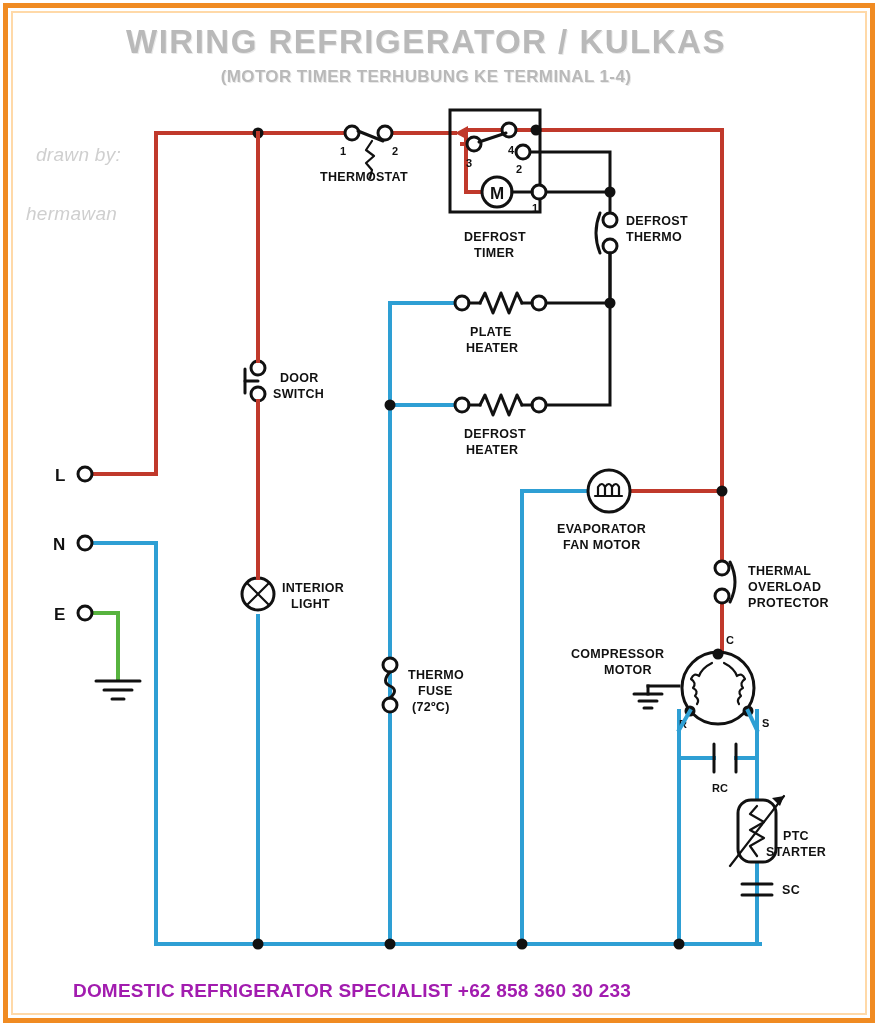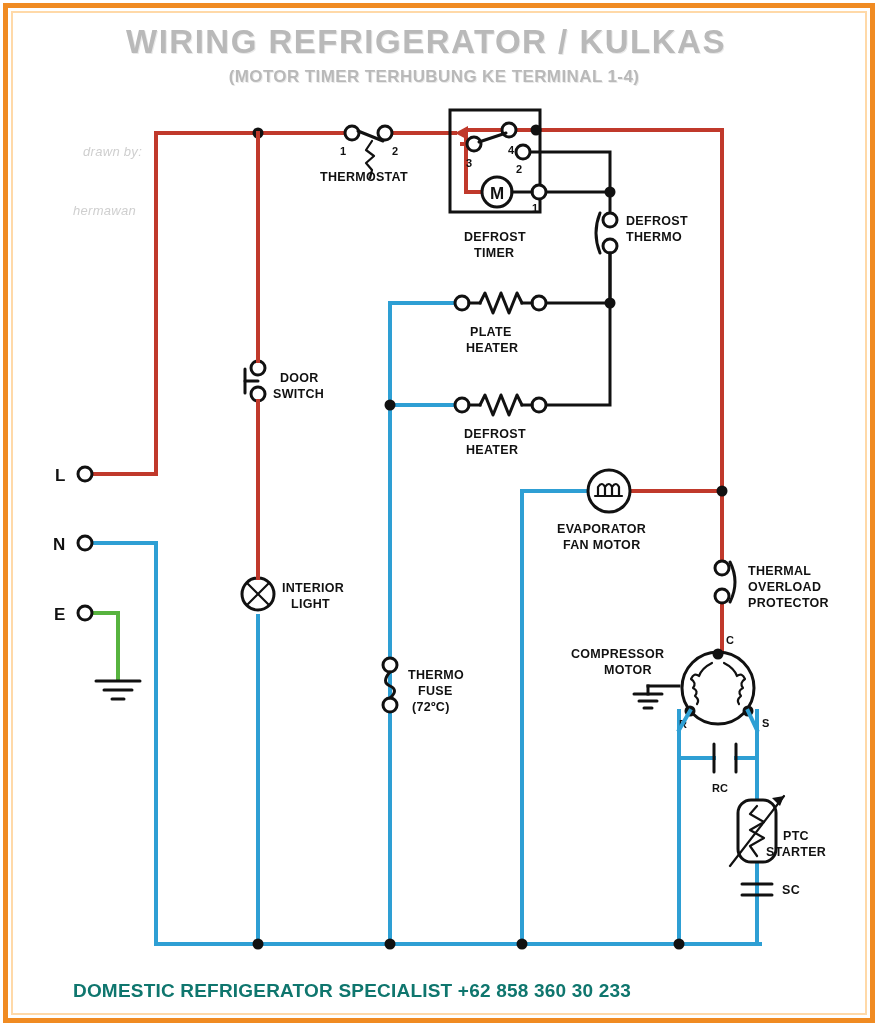--- a/index.html
+++ b/index.html
@@ -22,29 +22,28 @@
     position:absolute;left:11px;top:11px;width:856px;height:1004px;
     border:2px solid #ffd9a8;box-sizing:border-box;
   }
   svg#diagram{position:absolute;left:0;top:0;width:884px;height:1032px;}
   .ttl{
     position:absolute;left:0;width:852px;text-align:center;
     color:#b9b9b9;font-weight:bold;letter-spacing:1px;
     text-shadow:1px 1px 0 #e9e9e9;
   }
   #title-main{top:23px;font-size:33px;letter-spacing:1.5px;}
-  #title-sub{top:67px;font-size:17px;letter-spacing:0.4px;padding-left:8px;}
+  #title-sub{top:67px;font-size:17px;letter-spacing:0.4px;}
   #footer-text{
     position:absolute;left:0;top:980px;width:704px;text-align:center;
-    color:#0f766e;font-weight:bold;font-size:19px;letter-spacing:0.2px;
+    color:#a21caf;font-weight:bold;font-size:19px;letter-spacing:0.2px;
   }
   .wm{
-    position:absolute;color:#cfcfcf;font-size:13px;font-style:italic;
+    position:absolute;color:#cfcfcf;font-size:19px;font-style:italic;
     letter-spacing:0.3px;
-    margin-left:47px;
   }
   #wm-top{left:36px;top:144px;}
   #wm-bottom{left:26px;top:203px;}
 </style>
 </head>
 <body>
 
 <div id="page">
 
   <div class="frame-outer"></div>

